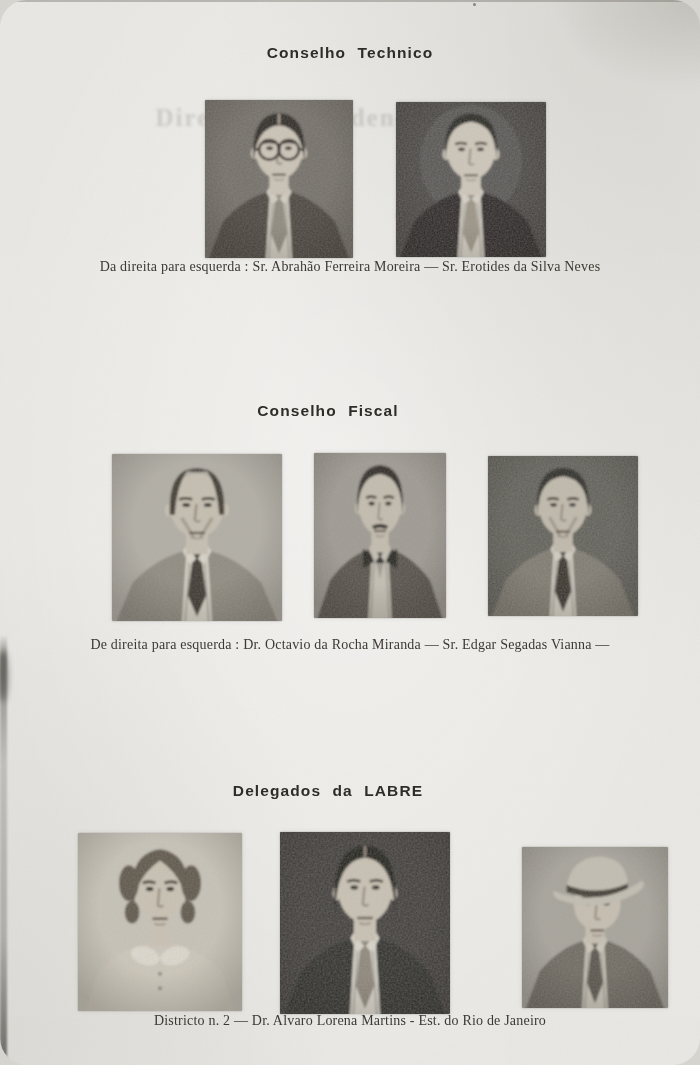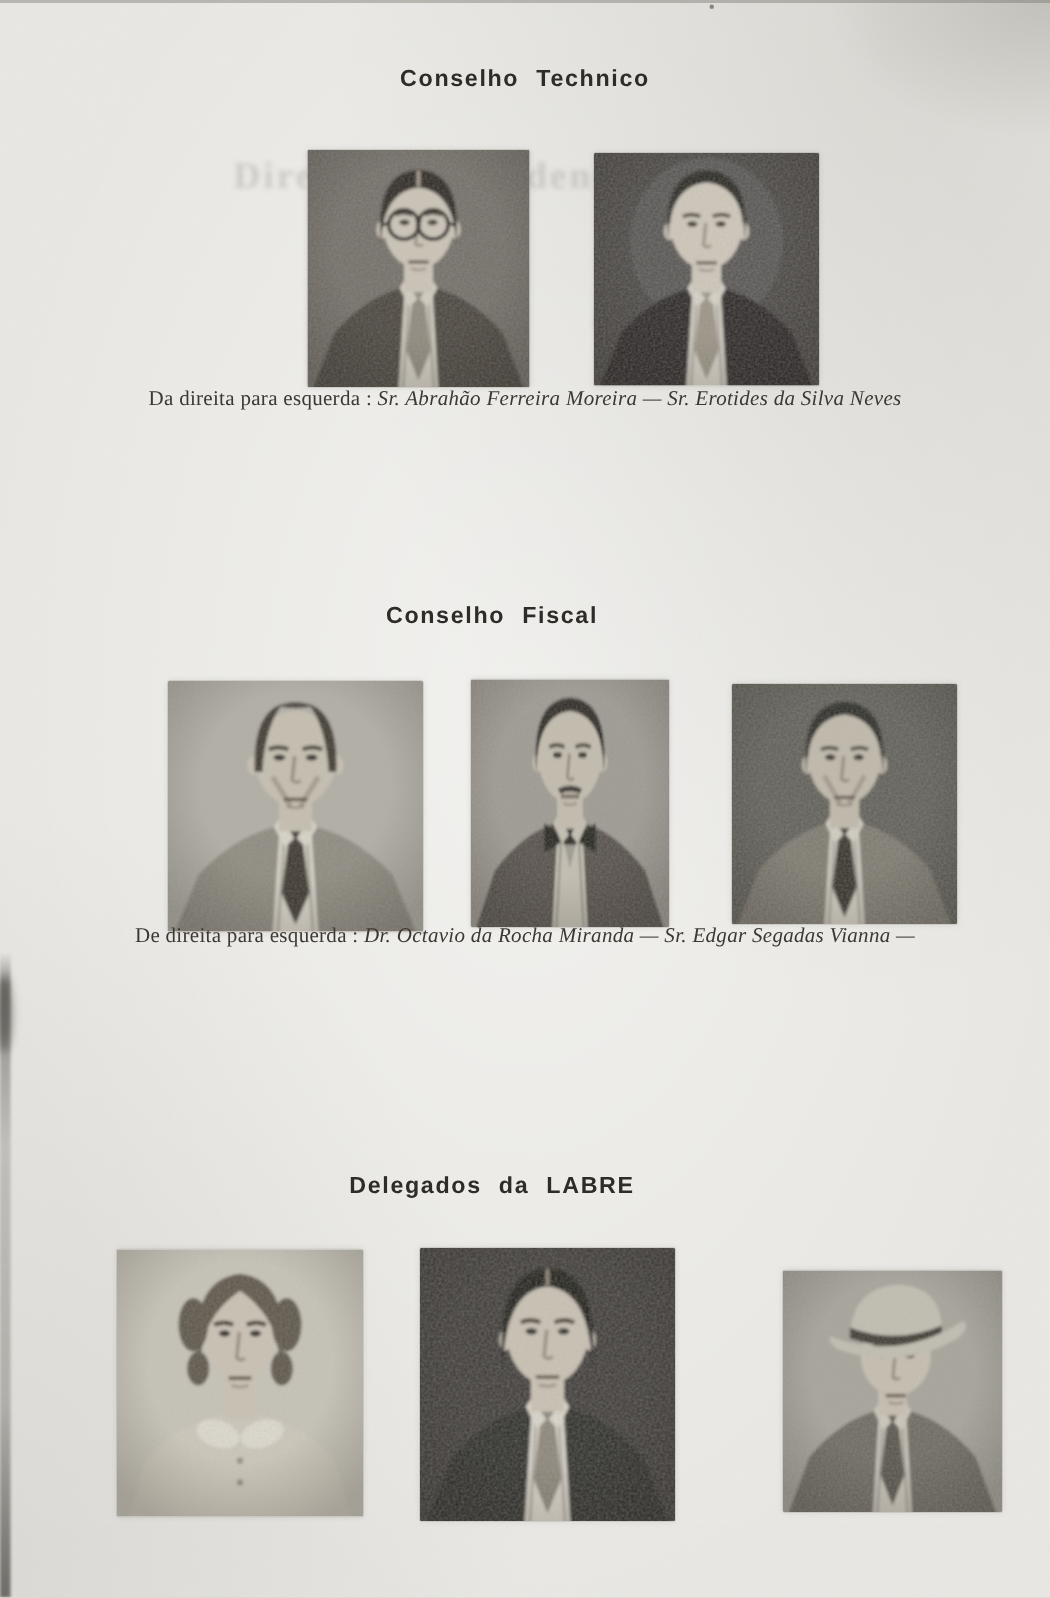--- a/index.html
+++ b/index.html
@@ -4,20 +4,21 @@
 <style>
   html,body{margin:0;padding:0;background:#d6d4cf;}
   .page{
     position:relative;width:700px;height:1065px;margin:0 auto;overflow:hidden;
     background:
       radial-gradient(ellipse at 85% 2%, rgba(140,136,126,.16), transparent 45%),
       radial-gradient(ellipse at 0% 98%, rgba(125,120,110,.12), transparent 35%),
       radial-gradient(ellipse at 50% 45%, rgba(255,255,255,.45), transparent 75%),
       #e9e8e4;
     font-family:"Liberation Serif",serif;
+    border-radius:27px;
   }
   .top-line{position:absolute;left:0;top:0;width:100%;height:2px;background:rgba(105,101,93,.38);}
   .corner-shade{position:absolute;right:0;top:0;width:150px;height:95px;
     background:radial-gradient(ellipse at 100% 0%, rgba(118,113,103,.26), transparent 70%);}
   .edge-shadow{position:absolute;left:0;top:635px;bottom:0;width:7px;filter:blur(1.2px);
     background:linear-gradient(180deg, transparent 0, rgba(55,52,46,.5) 5%, rgba(55,52,46,.2) 30%,
       rgba(55,52,46,.28) 70%, rgba(35,32,28,.6) 100%);}
   .edge-blob{position:absolute;left:-2px;top:650px;width:10px;height:52px;background:rgba(48,45,40,.5);
     border-radius:50%;filter:blur(3px);}
   .speck{position:absolute;border-radius:50%;background:#56534c;}
@@ -32,24 +33,24 @@
   .sec-title{position:absolute;width:100%;text-align:center;
     font-family:"Liberation Sans",sans-serif;font-weight:700;font-size:15.5px;color:#2b2925;
     letter-spacing:1.1px;word-spacing:6px;}
   #t1{top:44px;}
   #t2{top:402px;transform:translateX(-22px);}
   #t3{top:782px;transform:translateX(-22px);}
 
   .caption{position:absolute;left:10px;right:10px;text-align:center;font-size:14px;
     color:#3a362f;line-height:21.5px;letter-spacing:.2px;}
   #c1{top:256px;}
-  #c2{top:614px;}
+  #c2{top:634px;}
   #c3{top:1010px;}
   .cap-lead{font-style:normal;}
-  .cap-names{font-style:italic;}
+  .cap-names{}
 
   .photo{position:absolute;overflow:hidden;border-radius:1px;
     box-shadow:0 0 0 .5px rgba(120,115,105,.25), 0 0 4px rgba(90,86,78,.15);}
   .photo svg{width:100%;height:100%;display:block;}
   .s1p1{left:165px;top:84px;width:148px;height:158px;}
   .s1p2{left:356px;top:86px;width:150px;height:155px;}
   .s2p1{left:72px; top:438px;width:170px;height:167px;}
   .s2p2{left:274px;top:437px;width:132px;height:165px;}
   .s2p3{left:448px;top:440px;width:150px;height:160px;}
   .s3p1{left:38px; top:817px;width:164px;height:178px;}
@@ -346,20 +347,21 @@
           <path d="M30.5,29 Q32.5,7 53.5,6.5 Q72.5,8 72.5,27 L72.5,32 Q51.5,38 30.5,31 Z" fill="#c4c0b3"></path>
           <path d="M30.5,26 Q51.5,34 72.5,25 L72.5,30.5 Q51.5,38 30.5,31 Z" fill="#3a372f"></path>
           <path d="M21.5,30 Q51.5,42 82.5,23 Q85.5,26 79.5,31 Q53.5,46 25.5,36 Q20.5,33.5 21.5,30 Z" fill="#c4c0b3"></path>
         </g>
         <rect x="0" y="0" width="100" height="110" fill="url(#vigG)"></rect>
         <rect x="0" y="0" width="100" height="110" filter="url(#pgrain)" opacity="0.34"></rect>
       </svg>
     </figure>
 
   <div class="caption" id="c3">
+    <div class="cap-names">Districto n. 2 — Dr. Alvaro Lorena Martins - Est. do Rio de Janeiro</div>
   </div>
 
   <div class="edge-shadow"></div>
   <div class="edge-blob"></div>
 
   <svg class="grain-overlay" xmlns="http://www.w3.org/2000/svg">
     <rect x="0" y="0" width="700" height="1065" filter="url(#pgrain)" opacity="0.06"></rect>
   </svg>
 </div>
 

